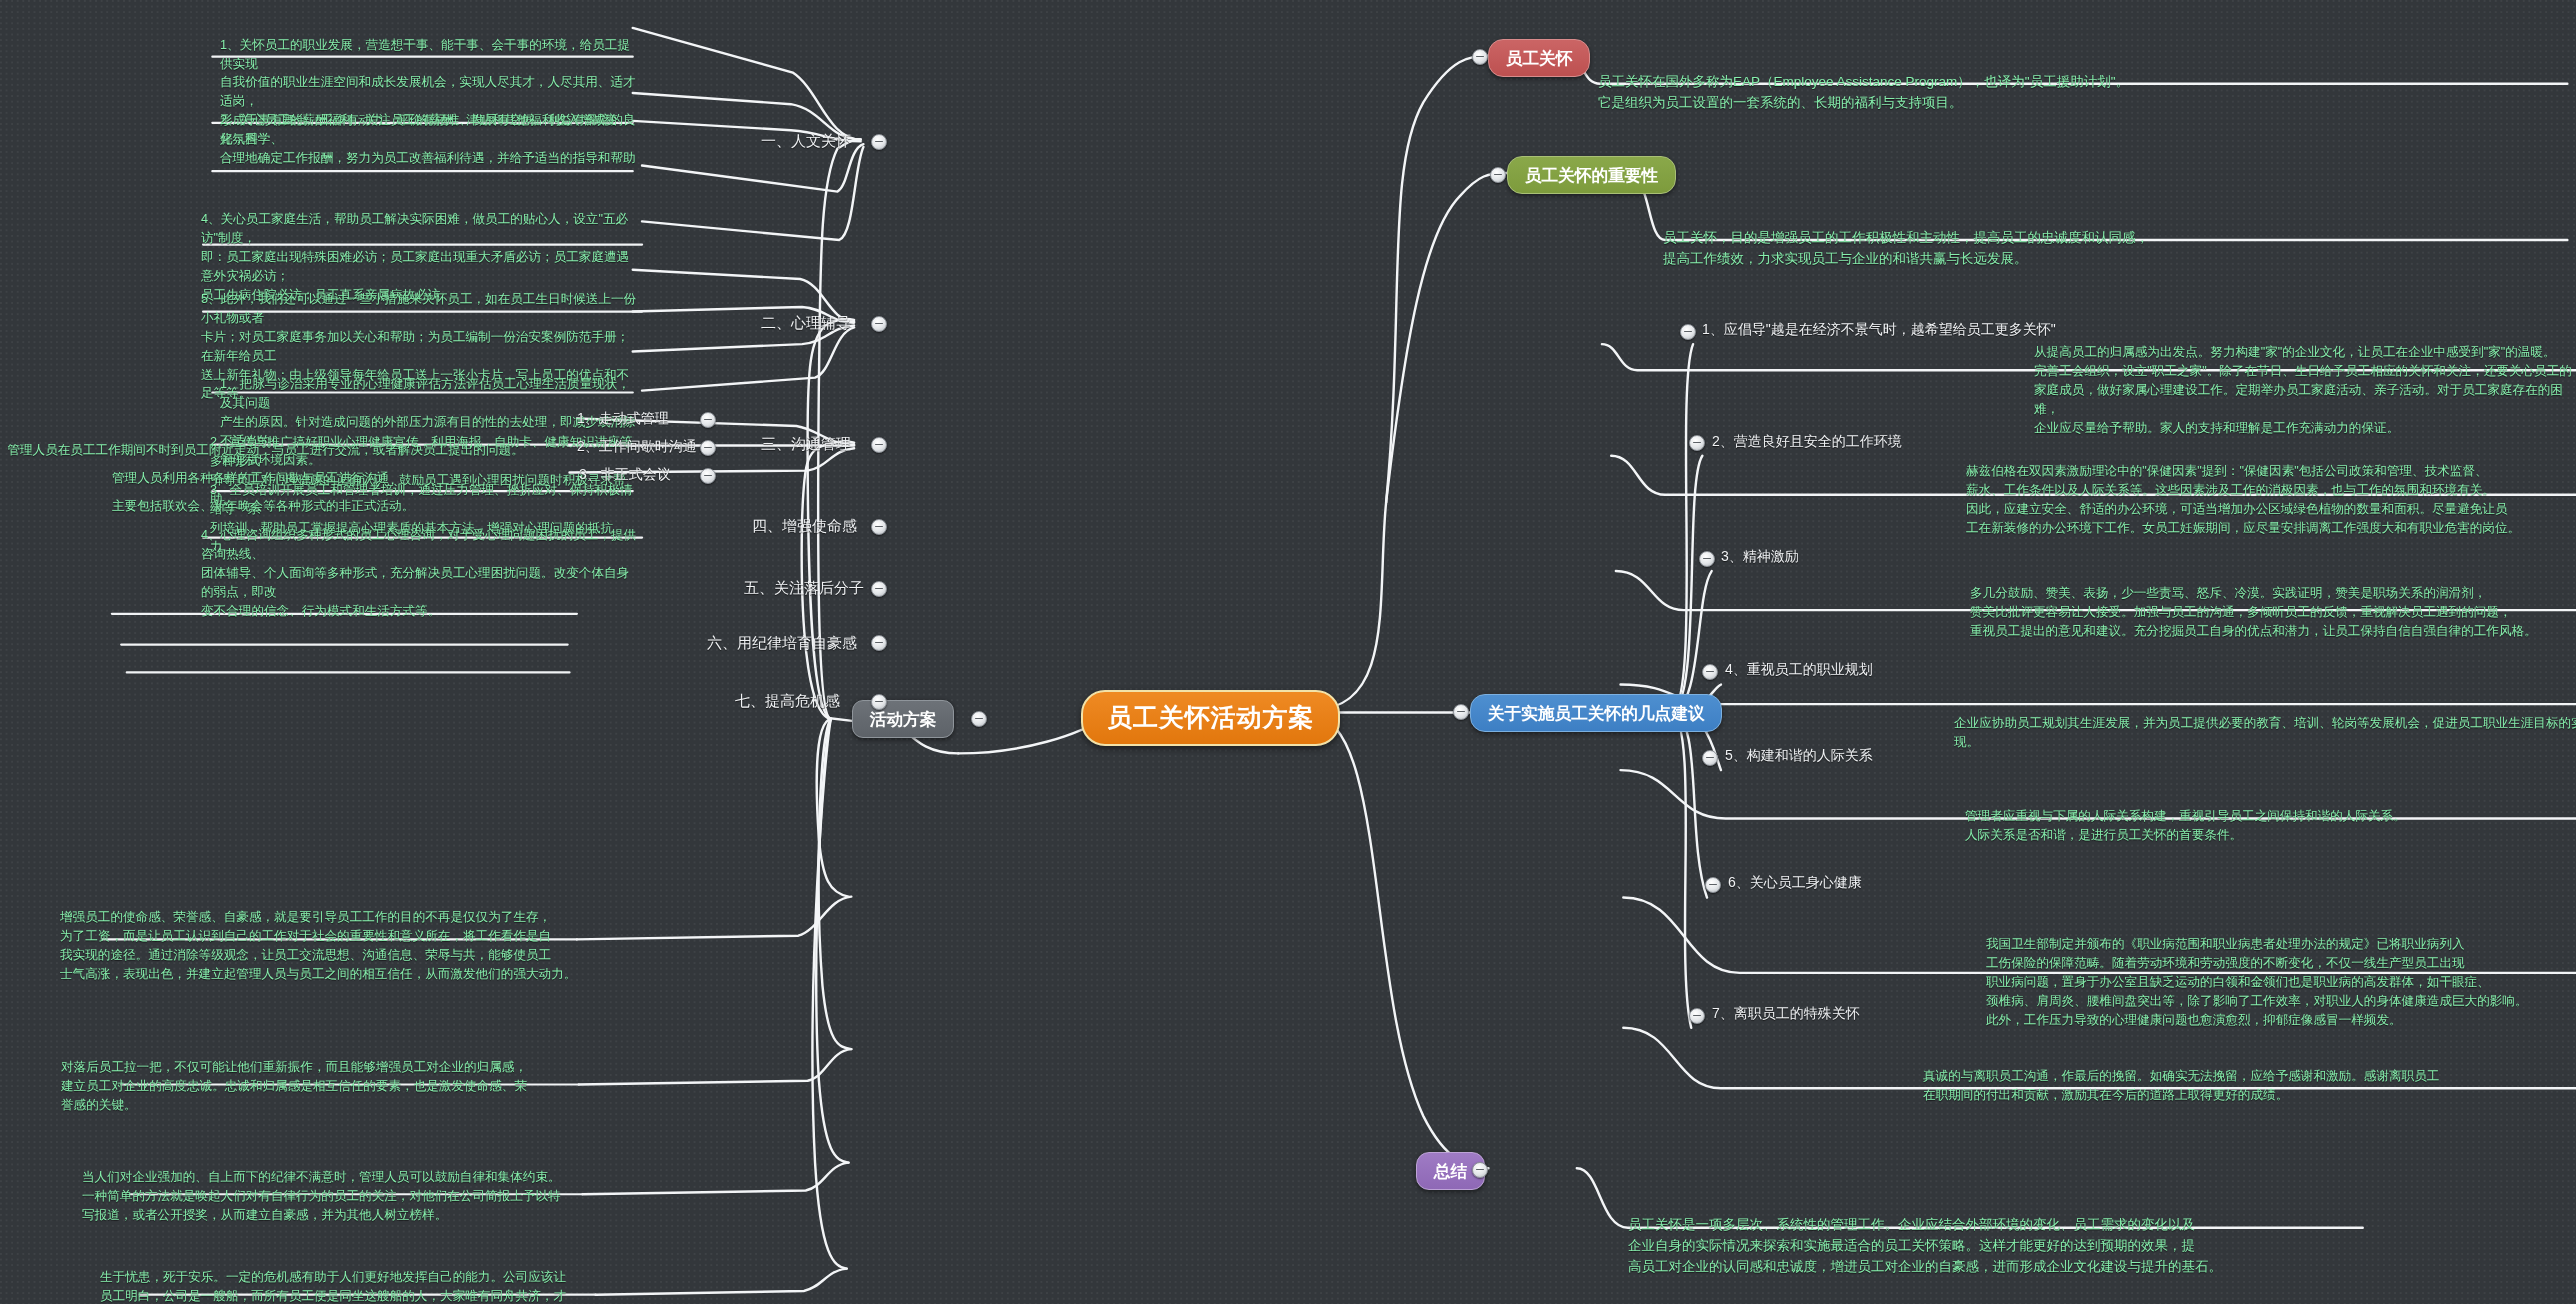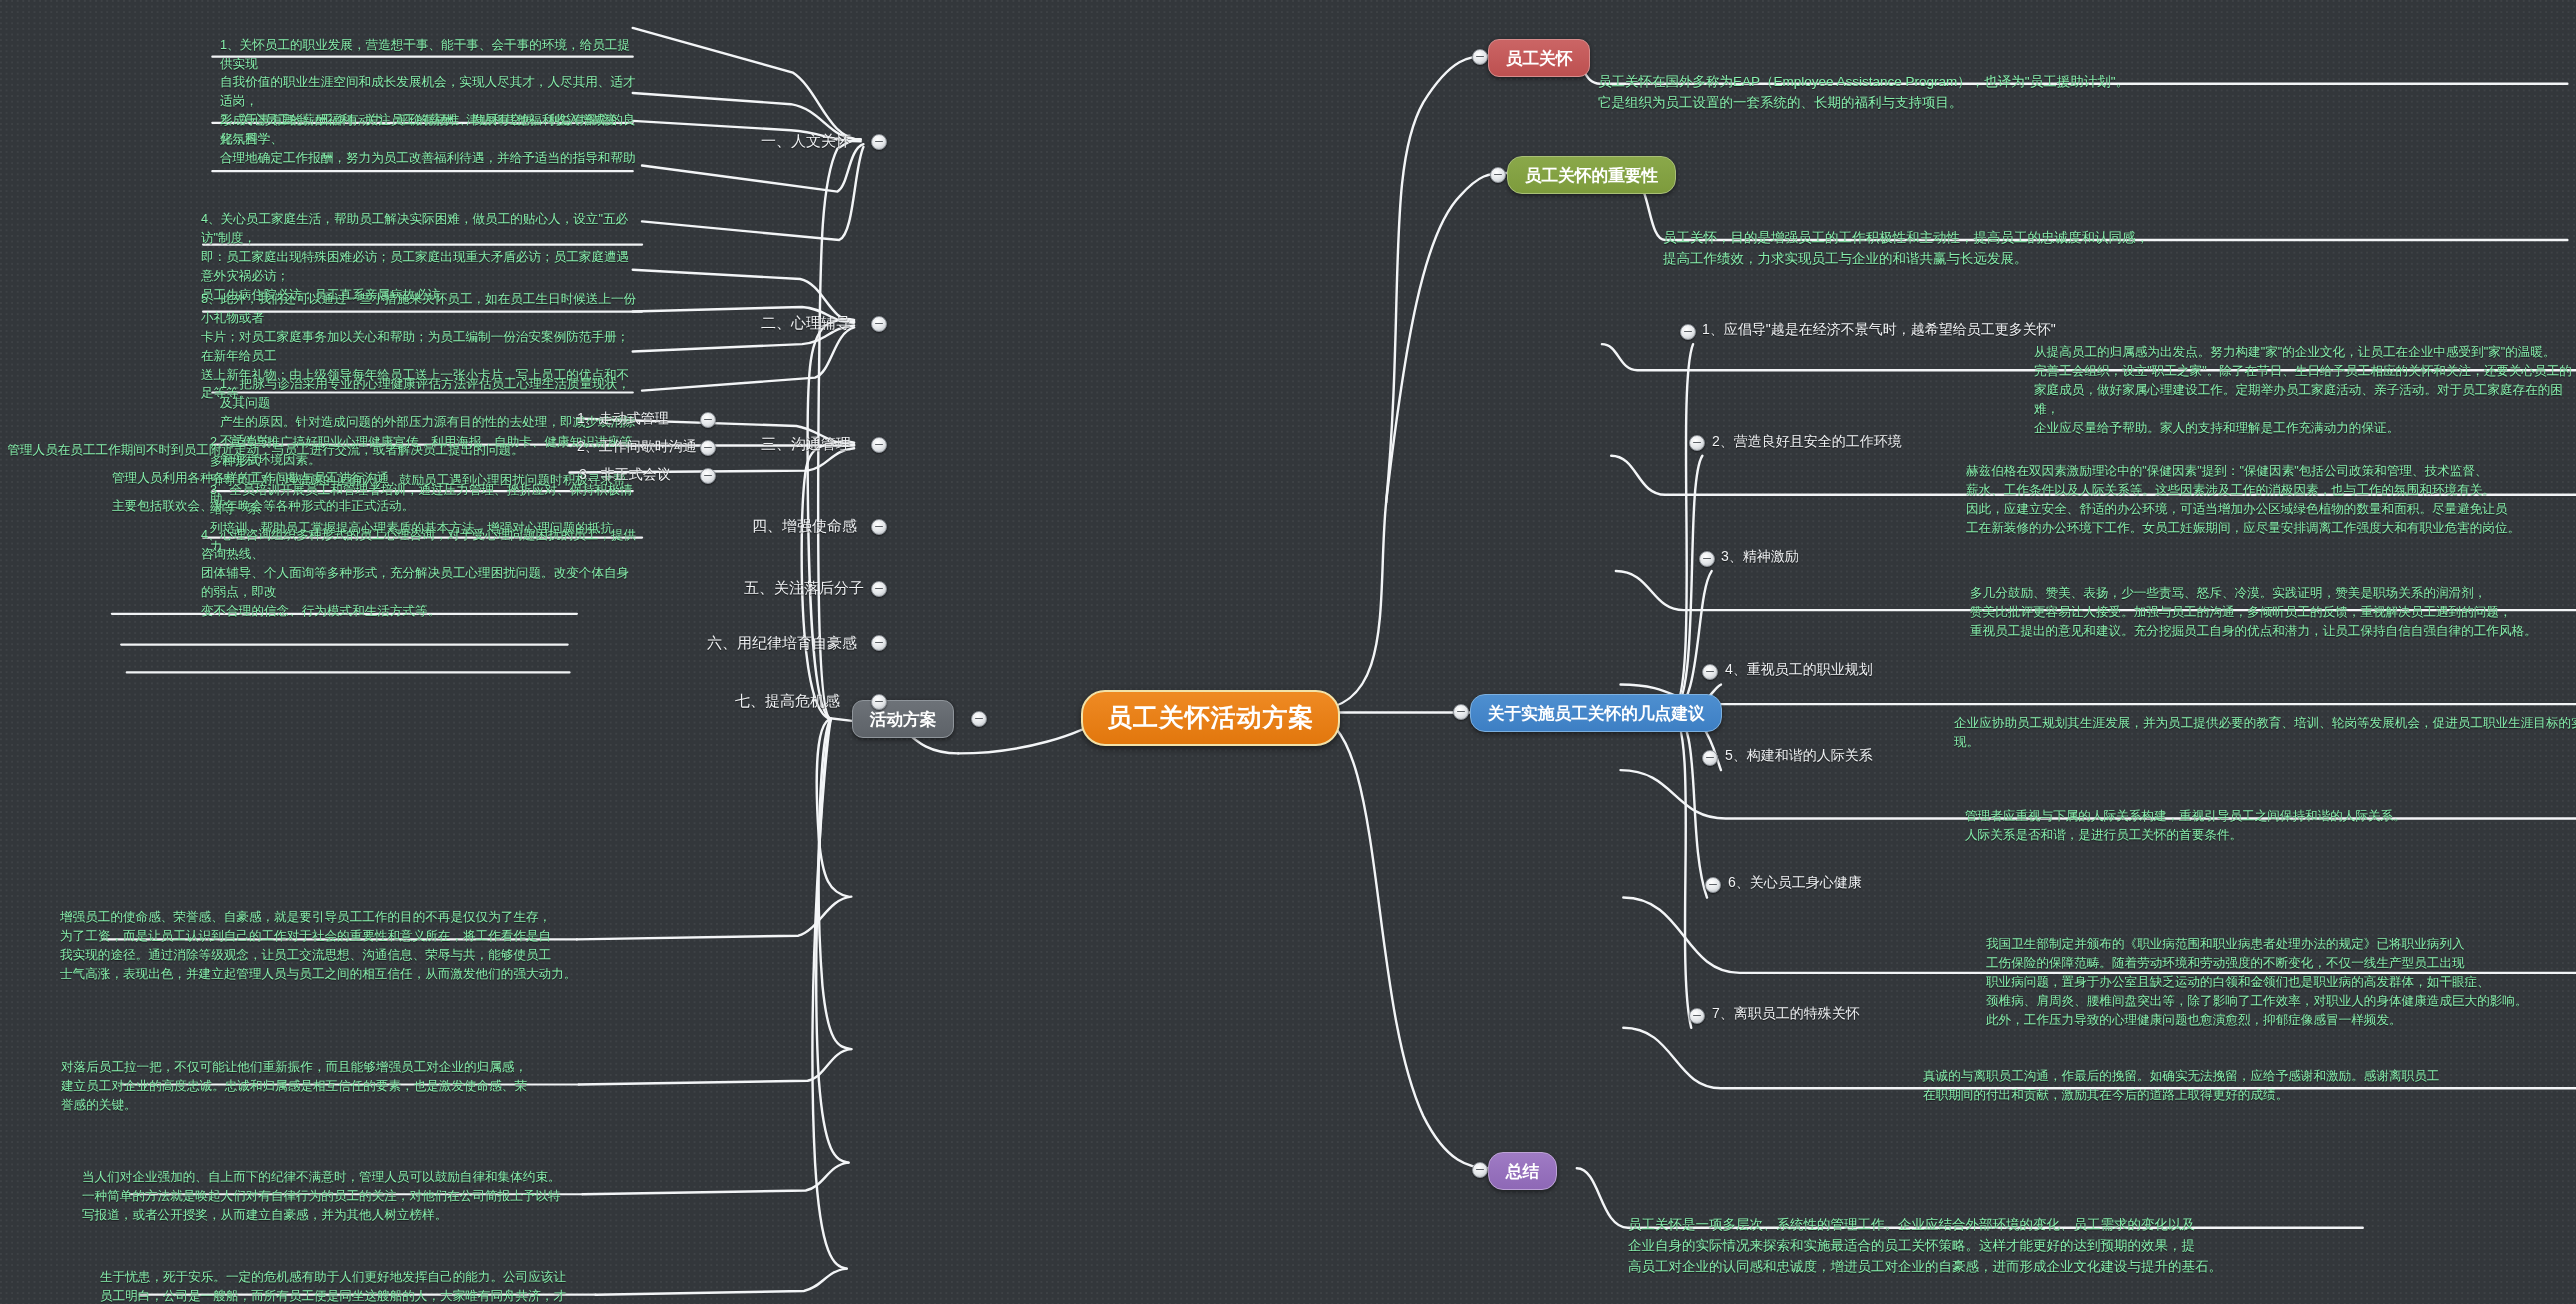--- a/index.html
+++ b/index.html
@@ -173,34 +173,34 @@
       <line x1="136" y1="723" x2="612" y2="723"></line>
       <line x1="110" y1="1010" x2="620" y2="1010"></line>
       <line x1="130" y1="1166" x2="622" y2="1166"></line>
       <line x1="140" y1="1284" x2="626" y2="1284"></line>
       <line x1="150" y1="1392" x2="640" y2="1392"></line>
     </g>
   </svg>
 
   <div class="node root" style="left:1081px;top:690px;">员工关怀活动方案</div>
 
-  <div class="node pill red" style="left:1488px;top:39px;border-radius:11px;">员工关怀</div>
+  <div class="node pill red" style="left:1488px;top:39px;">员工关怀</div>
   <div class="dot" style="left:1472px;top:49px;"></div>
   <div class="node plain small" style="left:1598px;top:41px;width:968px;">员工关怀在国外多称为EAP（Employee Assistance Program），也译为"员工援助计划"。
 它是组织为员工设置的一套系统的、长期的福利与支持项目。</div>
 
   <div class="node pill green" style="left:1507px;top:156px;">员工关怀的重要性</div>
   <div class="dot" style="left:1490px;top:167px;"></div>
   <div class="node plain small" style="left:1663px;top:197px;width:968px;">员工关怀，目的是增强员工的工作积极性和主动性，提高员工的忠诚度和认同感，
 提高工作绩效，力求实现员工与企业的和谐共赢与长远发展。</div>
 
   <div class="node pill blue" style="left:1470px;top:694px;">关于实施员工关怀的几点建议</div>
   <div class="dot" style="left:1453px;top:704px;"></div>
 
-  <div class="node pill purple" style="left:1488px;top:1152px;">总结</div>
+  <div class="node pill purple" style="left:1416px;top:1152px;border-radius:13px;">总结</div>
   <div class="dot" style="left:1472px;top:1162px;"></div>
   <div class="node plain small" style="left:1628px;top:1184px;width:940px;">员工关怀是一项多层次、系统性的管理工作。企业应结合外部环境的变化、员工需求的变化以及
 企业自身的实际情况来探索和实施最适合的员工关怀策略。这样才能更好的达到预期的效果，提
 高员工对企业的认同感和忠诚度，增进员工对企业的自豪感，进而形成企业文化建设与提升的基石。</div>
 
   <div class="dot" style="left:1680px;top:324px;"></div>
   <div class="node label num" style="left:1702px;top:321px;">1、应倡导"越是在经济不景气时，越希望给员工更多关怀"</div>
   <div class="node plain tiny" style="left:2034px;top:312px;width:540px;">从提高员工的归属感为出发点。努力构建"家"的企业文化，让员工在企业中感受到"家"的温暖。
 完善工会组织，设立"职工之家"。除了在节日、生日给予员工相应的关怀和关注，还要关心员工的
 家庭成员，做好家属心理建设工作。定期举办员工家庭活动、亲子活动。对于员工家庭存在的困难，

